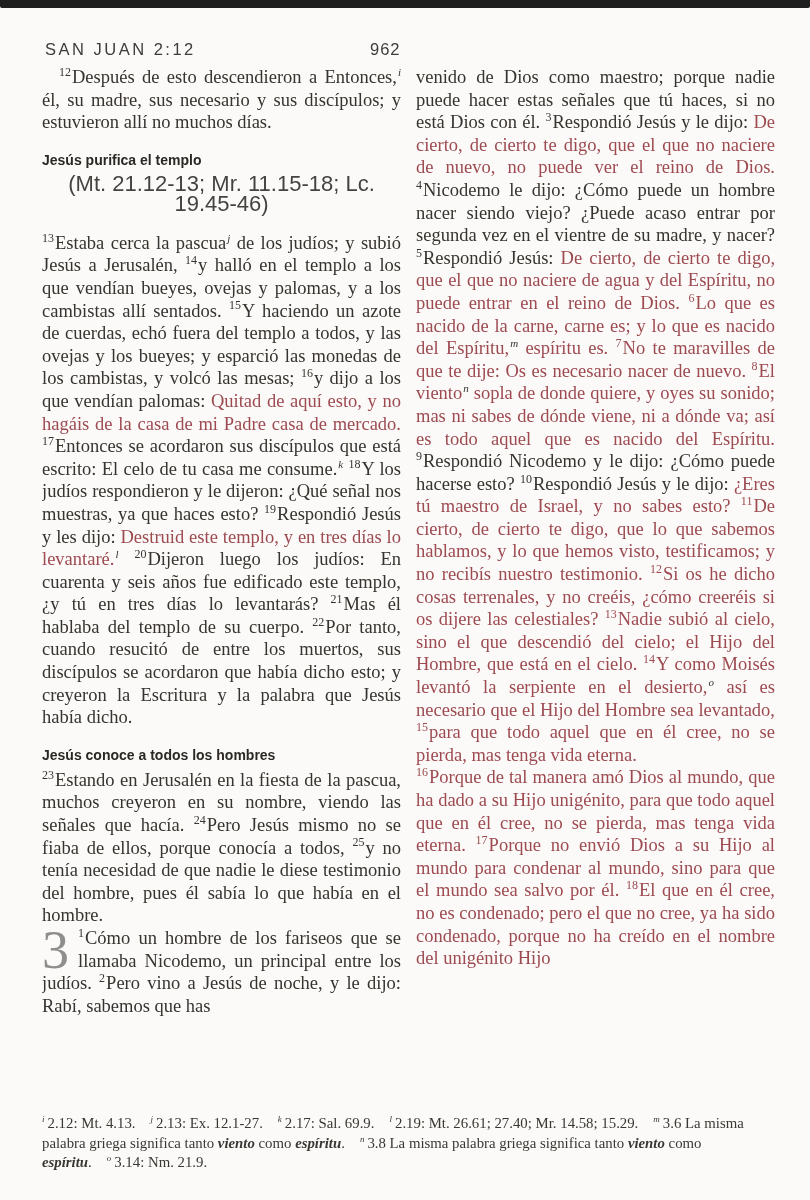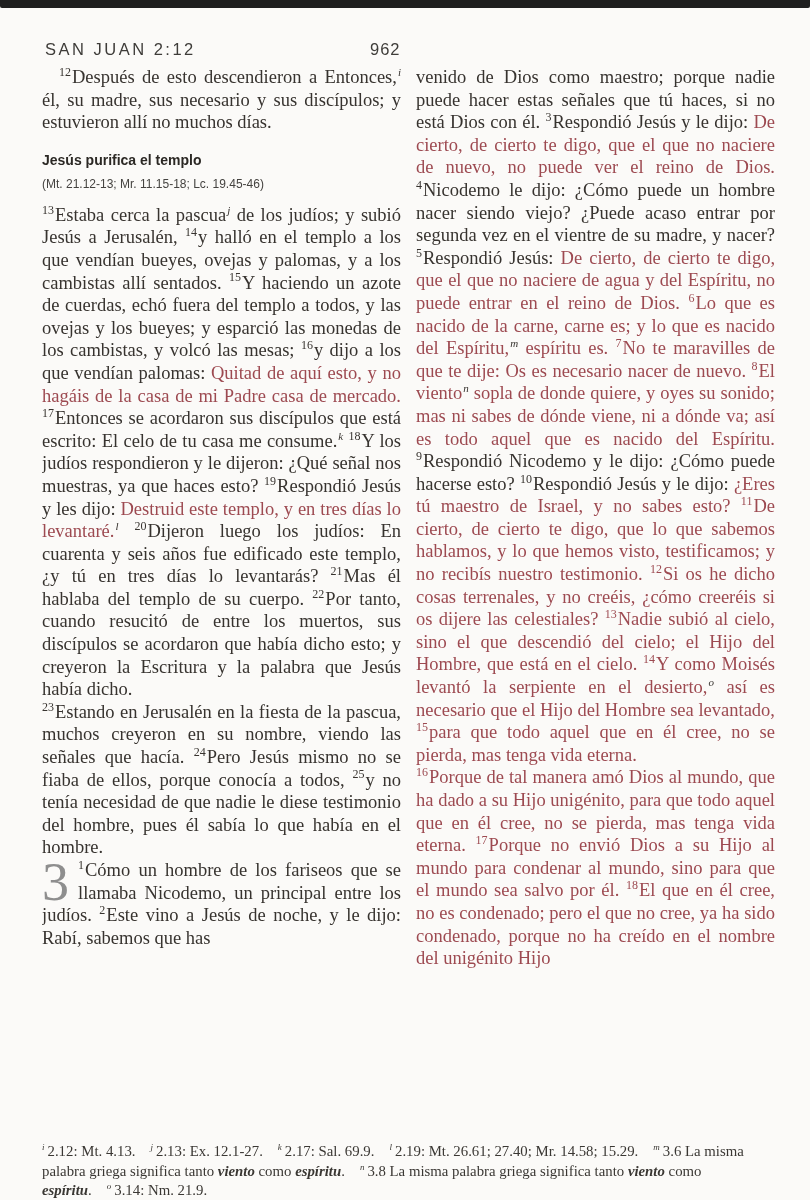--- a/index.html
+++ b/index.html
@@ -41,60 +41,60 @@
   }
   .par{margin:0;}
   .par.indent{text-indent:17px;}
   .sec-h{
     font-family:"Liberation Sans", sans-serif;
     font-weight:700;font-size:14px;line-height:22px;
     color:var(--head);margin:15px 0 3px;text-align:left;text-indent:0;
   }
   .sec-refs{
     font-family:"Liberation Sans", sans-serif;
-    font-weight:400;font-size:12px;line-height:20px;
-    color:#454340;margin:0 0 10px;text-align:left;
+    font-weight:400;font-size:22px;line-height:20px;
+    color:#454340;margin:0 0 18px;text-align:center;
   }
   sup{line-height:0;}
   .vn{font-size:12px;margin-right:1px;}
   .nl{font-size:11px;font-style:italic;margin-left:1px;}
   .c-k{color:var(--ink);}
   .c-r{color:var(--red);}
   .dropcap{
     float:left;
     font-family:"Liberation Serif", serif;
     font-size:54px;line-height:40px;
     color:var(--gray);
     padding:3px 9px 0 0;
   }
   .footnotes{
     position:absolute;top:1114px;left:42px;width:734px;
     font-size:14.8px;line-height:19.5px;color:#3a3733;
     text-align:left;
-    margin-top:28px;
   }
   .fn-item{margin-right:15px;}
   .fn-m{font-size:9px;font-style:italic;margin-right:3px;}
   .fn-em{font-style:italic;font-weight:700;}
 </style>
 </head>
 <body>
 
 <div class="page">
   <div class="top-edge"></div>
   <div class="running-head">SAN JUAN 2:12</div>
   <div class="page-number">962</div>
   <div class="text-area">
     <div class="col" id="col-left">
         <p class="par indent"><sup class="vn c-k">12</sup><span class="c-k">Después de esto descendieron a Entonces,</span><sup class="nl c-k">i</sup><span class="c-k"> él, su madre, sus necesario y sus discípulos; y estuvieron allí no muchos días.</span></p>
         <div class="sec-h">Jesús purifica el templo</div>
         <div class="sec-refs">(Mt. 21.12-13; Mr. 11.15-18; Lc. 19.45-46)</div>
         <p class="par"><sup class="vn c-k">13</sup><span class="c-k">Estaba cerca la pascua</span><sup class="nl c-k">j</sup><span class="c-k"> de los judíos; y subió Jesús a Jerusalén, </span><sup class="vn c-k">14</sup><span class="c-k">y halló en el templo a los que vendían bueyes, ovejas y palomas, y a los cambistas allí sentados. </span><sup class="vn c-k">15</sup><span class="c-k">Y haciendo un azote de cuerdas, echó fuera del templo a todos, y las ovejas y los bueyes; y esparció las monedas de los cambistas, y volcó las mesas; </span><sup class="vn c-k">16</sup><span class="c-k">y dijo a los que vendían palomas: </span><span class="c-r">Quitad de aquí esto, y no hagáis de la casa de mi Padre casa de mercado. </span><sup class="vn c-k">17</sup><span class="c-k">Entonces se acordaron sus discípulos que está escrito: El celo de tu casa me consume.</span><sup class="nl c-k">k</sup><span class="c-k"> </span><sup class="vn c-k">18</sup><span class="c-k">Y los judíos respondieron y le dijeron: ¿Qué señal nos muestras, ya que haces esto? </span><sup class="vn c-k">19</sup><span class="c-k">Respondió Jesús y les dijo: </span><span class="c-r">Destruid este templo, y en tres días lo levantaré.</span><sup class="nl c-k">l</sup><span class="c-k"> </span><sup class="vn c-k">20</sup><span class="c-k">Dijeron luego los judíos: En cuarenta y seis años fue edificado este templo, ¿y tú en tres días lo levantarás? </span><sup class="vn c-k">21</sup><span class="c-k">Mas él hablaba del templo de su cuerpo. </span><sup class="vn c-k">22</sup><span class="c-k">Por tanto, cuando resucitó de entre los muertos, sus discípulos se acordaron que había dicho esto; y creyeron la Escritura y la palabra que Jesús había dicho.</span></p>
+        <div class="sec-h">Jesús conoce a todos los hombres</div>
         <p class="par"><sup class="vn c-k">23</sup><span class="c-k">Estando en Jerusalén en la fiesta de la pascua, muchos creyeron en su nombre, viendo las señales que hacía. </span><sup class="vn c-k">24</sup><span class="c-k">Pero Jesús mismo no se fiaba de ellos, porque conocía a todos, </span><sup class="vn c-k">25</sup><span class="c-k">y no tenía necesidad de que nadie le diese testimonio del hombre, pues él sabía lo que había en el hombre.</span></p>
-        <p class="par"><span class="dropcap">3</span><sup class="vn c-k">1</sup><span class="c-k">Cómo un hombre de los fariseos que se llamaba Nicodemo, un principal entre los judíos. </span><sup class="vn c-k">2</sup><span class="c-k">Este vino a Jesús de noche, y le dijo: Rabí, sabemos que has</span></p>
+        <p class="par"><span class="dropcap">3</span><sup class="vn c-k">1</sup><span class="c-k">Cómo un hombre de los fariseos que se llamaba Nicodemo, un principal entre los judíos. </span><sup class="vn c-k">2</sup><span class="c-k">Pero vino a Jesús de noche, y le dijo: Rabí, sabemos que has</span></p>
       </div>
     <div class="col" id="col-right">
         <p class="par"><span class="c-k">venido de Dios como maestro; porque nadie puede hacer estas señales que tú haces, si no está Dios con él. </span><sup class="vn c-k">3</sup><span class="c-k">Respondió Jesús y le dijo: </span><span class="c-r">De cierto, de cierto te digo, que el que no naciere de nuevo, no puede ver el reino de Dios. </span><sup class="vn c-k">4</sup><span class="c-k">Nicodemo le dijo: ¿Cómo puede un hombre nacer siendo viejo? ¿Puede acaso entrar por segunda vez en el vientre de su madre, y nacer? </span><sup class="vn c-k">5</sup><span class="c-k">Respondió Jesús: </span><span class="c-r">De cierto, de cierto te digo, que el que no naciere de agua y del Espíritu, no puede entrar en el reino de Dios. </span><sup class="vn c-r">6</sup><span class="c-r">Lo que es nacido de la carne, carne es; y lo que es nacido del Espíritu,</span><sup class="nl c-k">m</sup><span class="c-r"> espíritu es. </span><sup class="vn c-r">7</sup><span class="c-r">No te maravilles de que te dije: Os es necesario nacer de nuevo. </span><sup class="vn c-r">8</sup><span class="c-r">El viento</span><sup class="nl c-k">n</sup><span class="c-r"> sopla de donde quiere, y oyes su sonido; mas ni sabes de dónde viene, ni a dónde va; así es todo aquel que es nacido del Espíritu. </span><sup class="vn c-k">9</sup><span class="c-k">Respondió Nicodemo y le dijo: ¿Cómo puede hacerse esto? </span><sup class="vn c-k">10</sup><span class="c-k">Respondió Jesús y le dijo: </span><span class="c-r">¿Eres tú maestro de Israel, y no sabes esto? </span><sup class="vn c-r">11</sup><span class="c-r">De cierto, de cierto te digo, que lo que sabemos hablamos, y lo que hemos visto, testificamos; y no recibís nuestro testimonio. </span><sup class="vn c-r">12</sup><span class="c-r">Si os he dicho cosas terrenales, y no creéis, ¿cómo creeréis si os dijere las celestiales? </span><sup class="vn c-r">13</sup><span class="c-r">Nadie subió al cielo, sino el que descendió del cielo; el Hijo del Hombre, que está en el cielo. </span><sup class="vn c-r">14</sup><span class="c-r">Y como Moisés levantó la serpiente en el desierto,</span><sup class="nl c-k">o</sup><span class="c-r"> así es necesario que el Hijo del Hombre sea levantado, </span><sup class="vn c-r">15</sup><span class="c-r">para que todo aquel que en él cree, no se pierda, mas tenga vida eterna.</span></p>
         <p class="par"><sup class="vn c-r">16</sup><span class="c-r">Porque de tal manera amó Dios al mundo, que ha dado a su Hijo unigénito, para que todo aquel que en él cree, no se pierda, mas tenga vida eterna. </span><sup class="vn c-r">17</sup><span class="c-r">Porque no envió Dios a su Hijo al mundo para condenar al mundo, sino para que el mundo sea salvo por él. </span><sup class="vn c-r">18</sup><span class="c-r">El que en él cree, no es condenado; pero el que no cree, ya ha sido condenado, porque no ha creído en el nombre del unigénito Hijo</span></p>
       </div>
   </div>
   <div class="footnotes" id="footnotes"><span class="fn-item"><sup class="fn-m">i</sup><span class="fn-t">2.12: Mt. 4.13.</span></span><span class="fn-item"><sup class="fn-m">j</sup><span class="fn-t">2.13: Ex. 12.1-27.</span></span><span class="fn-item"><sup class="fn-m">k</sup><span class="fn-t">2.17: Sal. 69.9.</span></span><span class="fn-item"><sup class="fn-m">l</sup><span class="fn-t">2.19: Mt. 26.61; 27.40; Mr. 14.58; 15.29.</span></span><span class="fn-item"><sup class="fn-m">m</sup><span class="fn-t">3.6 La misma palabra griega significa tanto </span><em class="fn-em">viento</em><span class="fn-t"> como </span><em class="fn-em">espíritu</em><span class="fn-t">.</span></span><span class="fn-item"><sup class="fn-m">n</sup><span class="fn-t">3.8 La misma palabra griega significa tanto </span><em class="fn-em">viento</em><span class="fn-t"> como </span><em class="fn-em">espíritu</em><span class="fn-t">.</span></span><span class="fn-item"><sup class="fn-m">o</sup><span class="fn-t">3.14: Nm. 21.9.</span></span></div>
 </div>
 
 </body></html>

